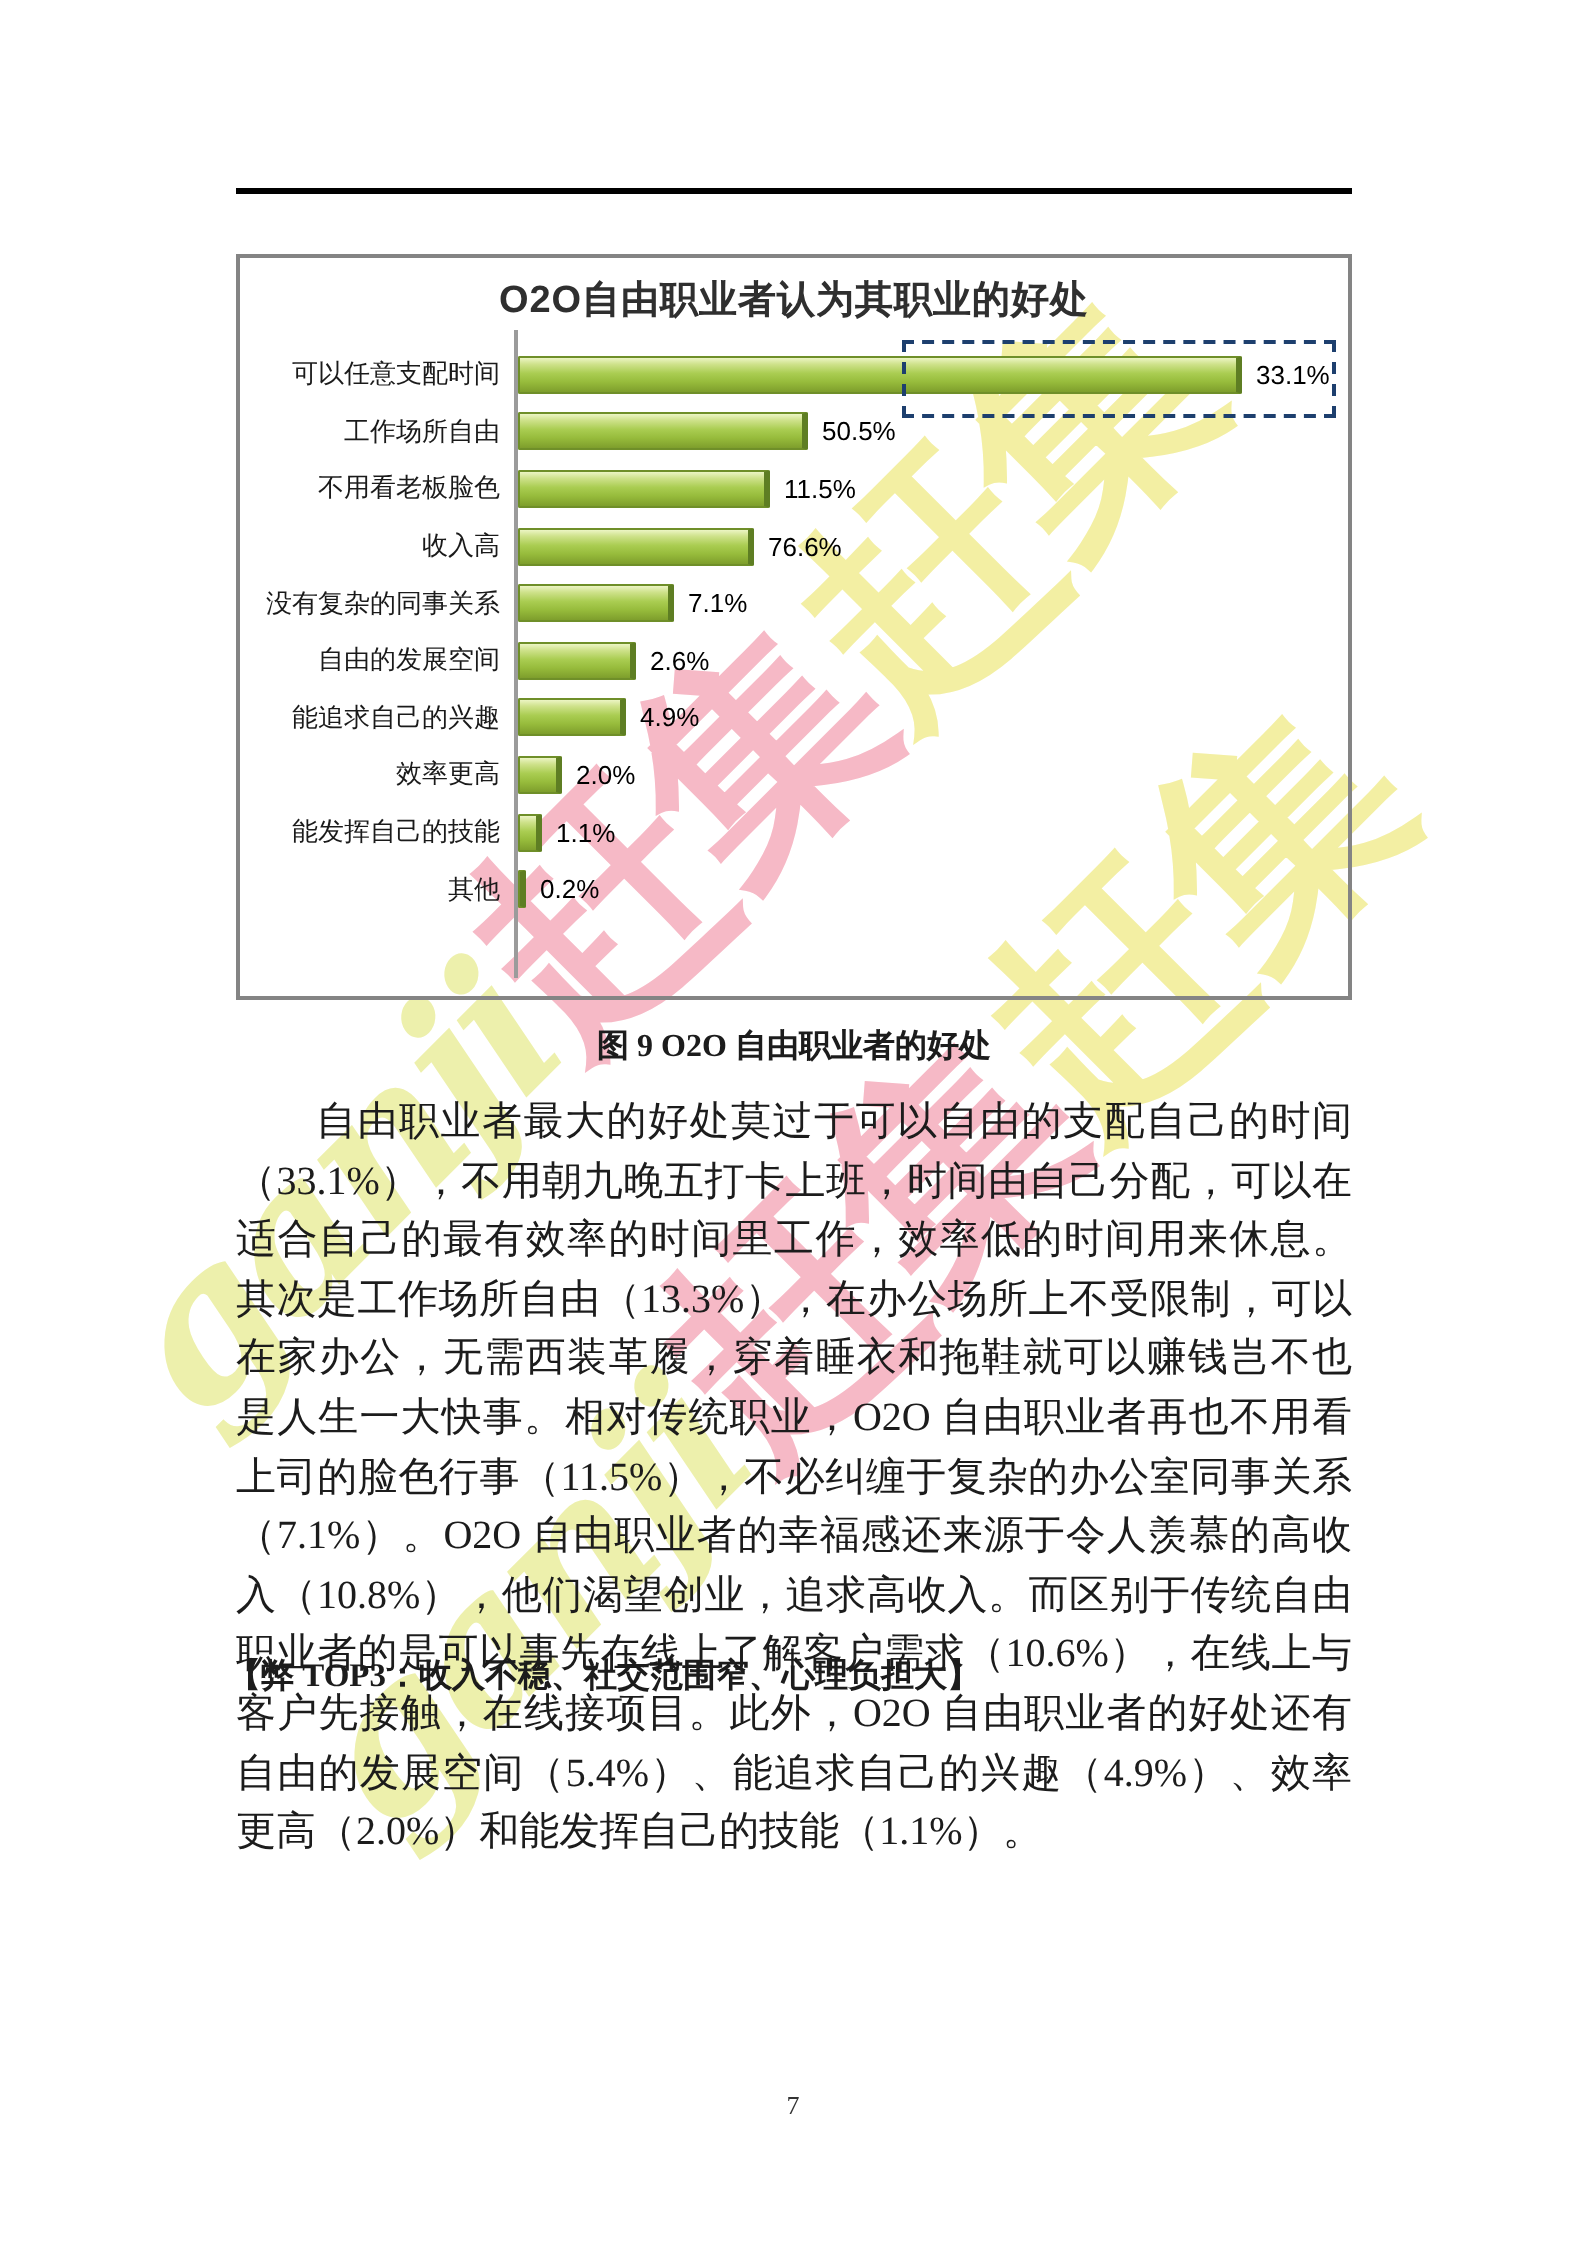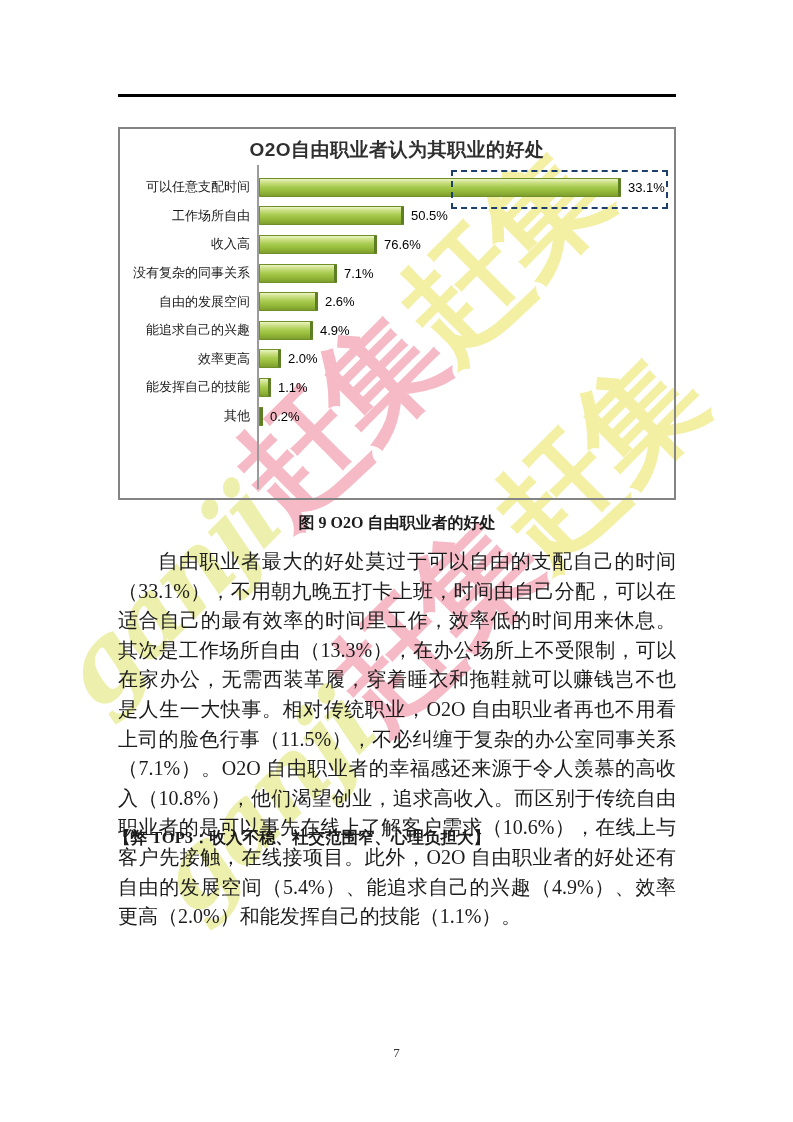--- a/index.html
+++ b/index.html
@@ -69,20 +69,25 @@
         <div class="clabel">可以任意支配时间</div>
         <div class="cbar" style="width: 362px;"></div>
         <div class="cval">33.1%</div>
       </div>
       <div class="crow">
         <div class="clabel">工作场所自由</div>
         <div class="cbar" style="width: 145px;"></div>
         <div class="cval">50.5%</div>
       </div>
       <div class="crow">
+        <div class="clabel">不用看老板脸色</div>
+        <div class="cbar" style="width: 126px;"></div>
+        <div class="cval">11.5%</div>
+      </div>
+      <div class="crow">
         <div class="clabel">收入高</div>
         <div class="cbar" style="width: 118px;"></div>
         <div class="cval">76.6%</div>
       </div>
       <div class="crow">
         <div class="clabel">没有复杂的同事关系</div>
         <div class="cbar" style="width: 78px;"></div>
         <div class="cval">7.1%</div>
       </div>
       <div class="crow">

